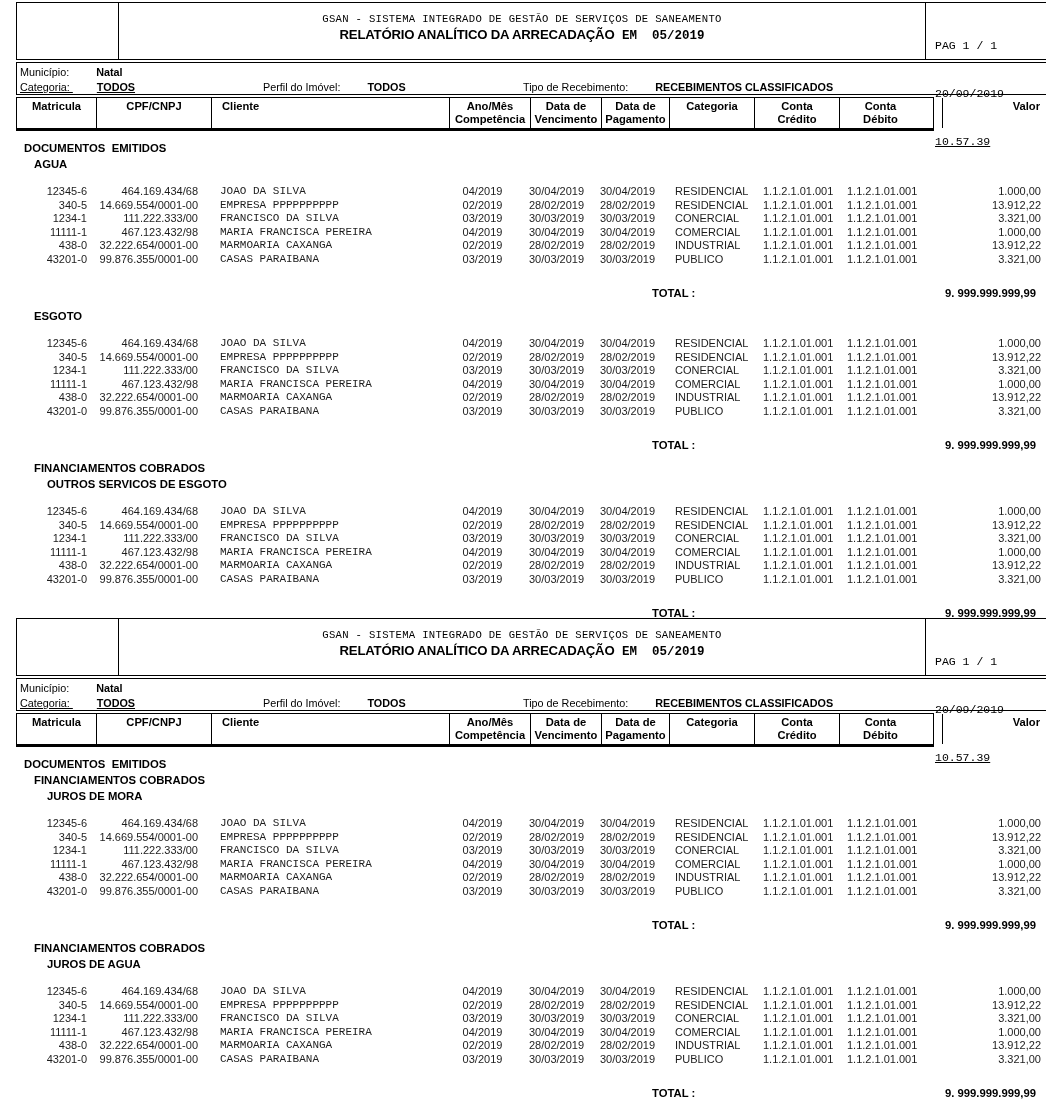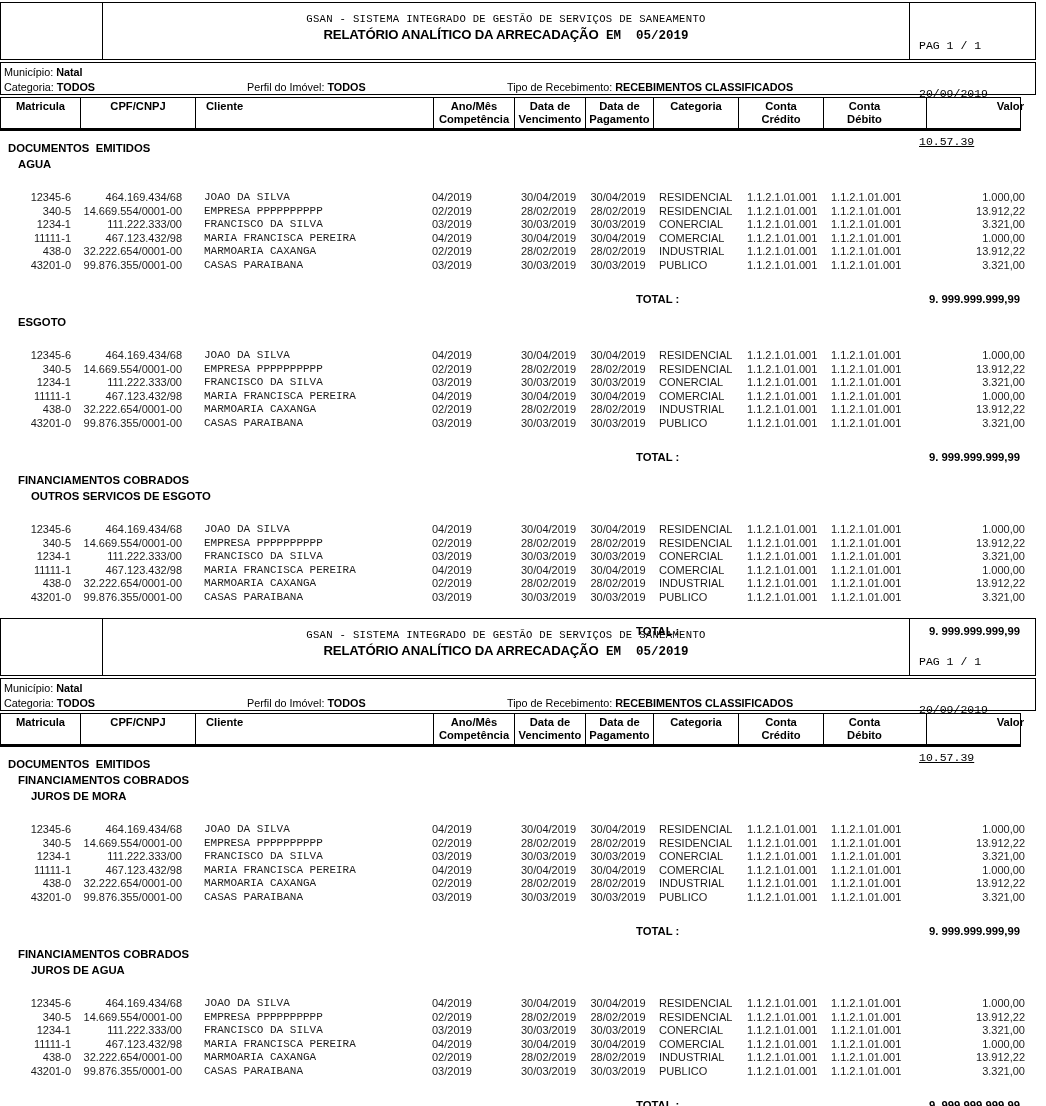--- a/index.html
+++ b/index.html
@@ -2,21 +2,21 @@
 <html><head>
 <meta charset="utf-8">
 <style>
   * { margin:0; padding:0; box-sizing:border-box; }
   html,body { background:#ffffff; }
   body {
     width:1046px; height:1106px;
     font-family:"Liberation Sans", sans-serif;
     color:#000; overflow:hidden;
   }
-  .page { position:relative; padding-left:0; padding-top:2px; }
+  .page { position:relative; padding-left:16px; padding-top:2px; }
   .page-0 { height:616px; }
   .page-1 { height:490px; }
 
   
   .hdr-box {
     width:1036px; height:58px;
     border:1px solid #000;
     display:flex;
   }
   .hdr-logo { width:102px; border-right:1px solid #000; }
@@ -42,59 +42,59 @@
   .ptime { text-decoration:underline; display:inline-block; }
 
   
   .filter-box {
     width:1036px; height:33px; margin-top:2px;
     border:1px solid #000;
     font-size:10.8px; padding:2px 0 0 3px;
   }
   .filter-line1 { height:15px; line-height:15px; }
   .filter-line2 { position:relative; height:15px; line-height:15px; }
-  .fvalue { font-weight:bold; }
-  .f-categoria { position:absolute; left:0px; }
+  .fvalue { font-weight:bold;margin-left:24px; }
+  .f-categoria { position:absolute; left:0px;text-decoration:underline; }
   .f-perfil    { position:absolute; left:243px; }
   .f-tipo      { position:absolute; left:503px; }
 
   
   .col-header, .trow {
     display:grid;
     grid-template-columns:79px 115px 238px 81px 71px 68px 85px 85px 82px 125px;
   }
   .col-header {
-    width:1021px; height:34px; margin-top:2px;
+    width:918px; height:34px; margin-top:2px;
     border:1px solid #000; border-bottom:3px solid #000;
     font-weight:bold; font-size:11.2px; line-height:13px;
   }
   .hcell { border-left:1px solid #000; padding-top:2px; text-align:center; }
   .hcell:first-child { border-left:none; }
   .hcell.hc2 { text-align:left; padding-left:10px; }
   .hcell.hc9 { text-align:right; padding-right:6px;margin-left:21px; }
 
   
   .body-sections { width:1031px; }
   .section { margin-top:8px; }
   .section:first-child { margin-top:9px; }
   .sec-heading {
     font-weight:bold; font-size:11.3px;
     height:16px; line-height:16px; white-space:pre;
   }
   .lvl0 { padding-left:8px; }
   .lvl1 { padding-left:18px; }
   .lvl2 { padding-left:31px; }
-  .rows { margin-top:19px; }
+  .rows { margin-top:13px; }
   .trow { height:13.5px; line-height:13.5px; font-size:11px; color:#1c1c1c; }
   .cell { white-space:nowrap; overflow:visible; }
   .c0 { text-align:right; padding-right:8px; }
   .c1 { text-align:right; padding-right:12px; }
   .c2 { text-align:left;  padding-left:10px;font-family:Liberation Mono, monospace; }
-  .c3 { text-align:left; padding-right:12px; }
-  .c4, .c5 { text-align:center; }
+  .c3 { text-align:center; padding-right:12px; }
+  .c4, .c5 { }
   .c6 { text-align:left; padding-left:7px; }
   .c7 { text-align:left; padding-left:10px; }
   .c8 { text-align:left; padding-left:9px; }
   .c9 { text-align:right; padding-right:4px; }
   .total-row {
     position:relative; width:1031px; height:14px; margin-top:20px;
     font-weight:bold; font-size:11.3px; line-height:14px;
   }
   .total-label { position:absolute; left:636px; }
   .total-value { position:absolute; right:11px; }

